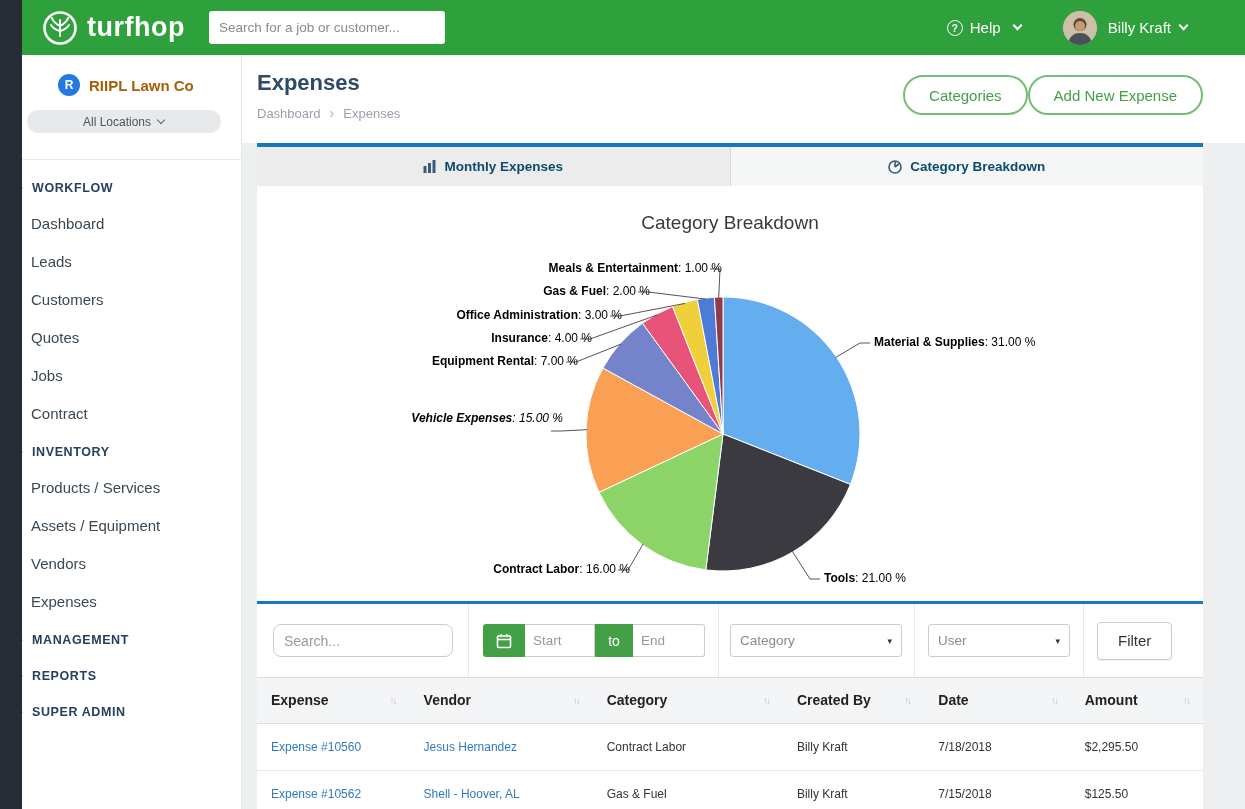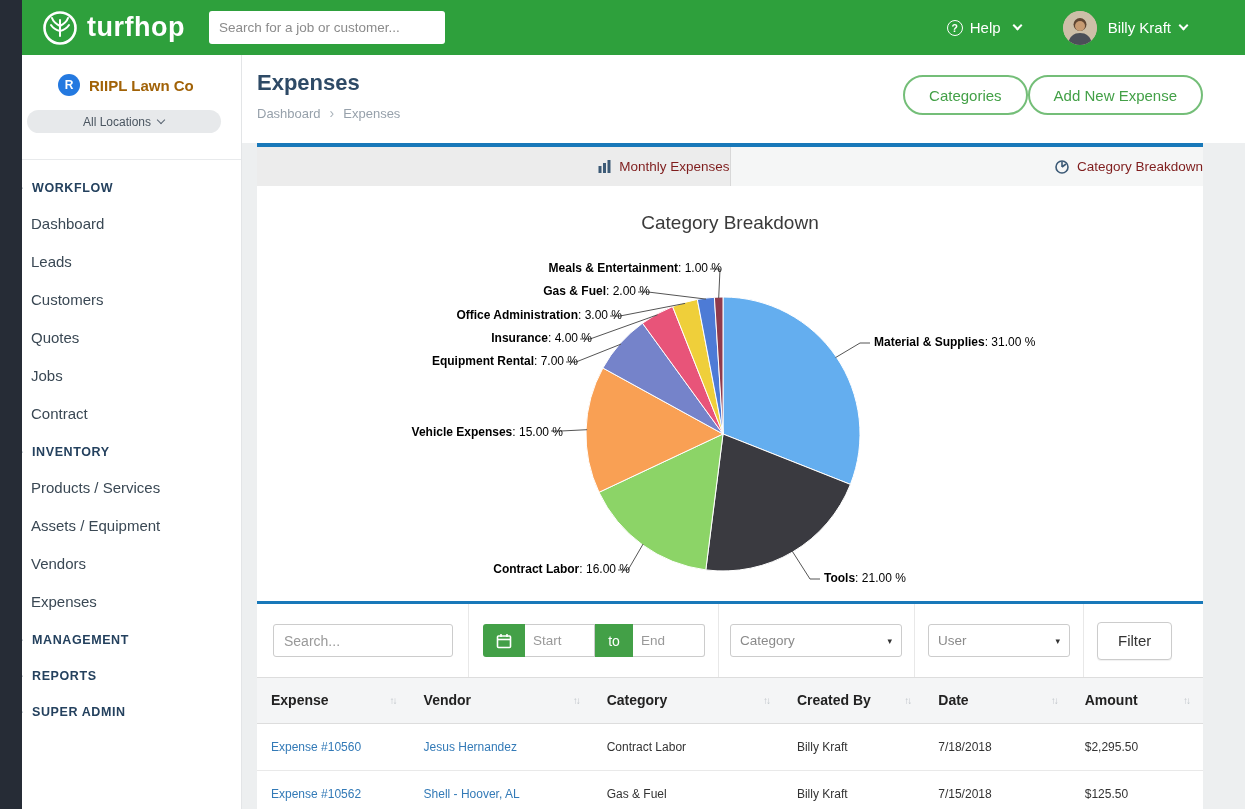--- a/index.html
+++ b/index.html
@@ -39,40 +39,40 @@
   .page-header{background:#fff;height:88px;display:flex;align-items:flex-start;justify-content:space-between;padding:15px 42px 0 15px}
   .ph-title{font-size:22px;font-weight:700;color:#2E4A66}
   .breadcrumb{margin-top:9px;font-size:13px;color:#97A1AB;display:flex;gap:9px;align-items:center}
   .bc-sep{color:#A9B2BA;font-size:14px}
   .bc-item{cursor:pointer}
   .ph-buttons{display:flex;gap:0;margin-top:5px}
   .pill-btn{height:40px;border:2px solid #74BE78;border-radius:21px;background:#fff;color:#43A047;font-size:15px;padding:0 24px;cursor:pointer;font-family:inherit}
 
   .card{margin:0 42px 0 15px}
   .tabbar{display:flex;border-top:4px solid #1878B9;height:43px;background:#ECECEC}
-  .tab{flex:1;display:flex;align-items:center;justify-content:flex-end;gap:8px;font-size:13.5px;font-weight:400;color:#7f1d1d;cursor:pointer}
+  .tab{flex:1;display:flex;align-items:center;justify-content:center;gap:8px;font-size:13.5px;font-weight:700;color:#0c4a6e;cursor:pointer}
   .tab:first-child{border-right:1px solid #D8D8D8}
   .tab.active{background:#F5F6F6}
   .tab-icon{display:flex;align-items:center}
 
   .chart-area{position:relative;height:415px;background:#fff}
   .chart-title{position:absolute;top:26px;left:0;width:100%;text-align:center;font-size:19px;color:#3A3A3A}
   #pie-svg{position:absolute;left:0;top:0}
   .pie-label{position:absolute;font-size:12px;color:#000;white-space:nowrap}
 
   .blue-sep{height:3px;background:#1878B9}
 
   .filterbar{display:flex;background:#fff;height:74px;border-bottom:1px solid #DDDDDD}
   .fcell{display:flex;align-items:center;border-right:1px solid #E8E8E8;height:100%}
   .fc1{width:212px}
   .fc2{width:250px}
   .fc3{width:196px}
   .fc4{width:169px}
   .fc5{flex:1;border-right:none}
-  .search-input{width:180px;height:33px;border:1px solid #CCC;border-radius:3px;padding:0 10px;font-size:14px;color:#555;margin-left:16px;outline:none;font-family:inherit}
+  .search-input{width:180px;height:33px;border:1px solid #CCC;border-radius:8px;padding:0 10px;font-size:14px;color:#555;margin-left:16px;outline:none;font-family:inherit}
   .search-input::placeholder,.date-input::placeholder{color:#999}
   .date-group{display:flex;margin-left:14px;height:33px}
   .cal-btn{width:42px;background:#43A047;border:none;border-radius:3px 0 0 3px;display:flex;align-items:center;justify-content:center;cursor:pointer}
   .date-input{width:70px;border:1px solid #CCC;border-left:none;padding:0 8px;font-size:13.5px;color:#666;outline:none;font-family:inherit;background:#fff}
   .to-box{width:38px;background:#43A047;color:#fff;font-size:14px;display:flex;align-items:center;justify-content:center}
   .date-input.end{width:72px;border-left:none;border-radius:0 3px 3px 0}
   .select{height:33px;border:1px solid #CCC;border-radius:3px;background:#fff;display:flex;align-items:center;justify-content:space-between;padding:0 9px;font-size:13.5px;color:#8A8A8A;cursor:pointer}
   .sel-cat{width:172px;margin-left:11px}
   .sel-user{width:142px;margin-left:13px}
   .caret{font-size:9px;color:#333}
@@ -231,21 +231,21 @@
               <path d="M 466 248 L 415.6 120.6 A 137 137 0 0 1 440.3 113.4 Z" fill="#EFCF3A" stroke="#fff" stroke-width="1"></path>
               <polyline points="353,130 363,130 428.1,117.4" fill="none" stroke="#555" stroke-width="1"></polyline>
               <path d="M 466 248 L 440.3 113.4 A 137 137 0 0 1 457.4 111.3 Z" fill="#4D7BD6" stroke="#fff" stroke-width="1"></path>
               <polyline points="381,106 391,106 449.0,113.1" fill="none" stroke="#555" stroke-width="1"></polyline>
               <path d="M 466 248 L 457.4 111.3 A 137 137 0 0 1 466.0 111.0 Z" fill="#8F3A4C" stroke="#fff" stroke-width="1"></path>
               <polyline points="453,83 463,83 461.7,112.1" fill="none" stroke="#555" stroke-width="1"></polyline>
             </svg>
         <div class="pie-label" style="left: 617px; top: 149px;"><b>Material &amp; Supplies</b><span>: 31.00 %</span></div>
             <div class="pie-label" style="left: 567px; top: 385px;"><b>Tools</b><span>: 21.00 %</span></div>
             <div class="pie-label" style="right: 573px; top: 376px;"><b>Contract Labor</b><span>: 16.00 %</span></div>
-            <div class="pie-label" style="right: 640px; top: 239px;"><b>Vehicle Expenses</b><span>: 15.00 %</span></div>
+            <div class="pie-label" style="right: 640px; top: 225px; font-style: italic;"><b>Vehicle Expenses</b><span>: 15.00 %</span></div>
             <div class="pie-label" style="right: 625px; top: 168px;"><b>Equipment Rental</b><span>: 7.00 %</span></div>
             <div class="pie-label" style="right: 611px; top: 145px;"><b>Insurance</b><span>: 4.00 %</span></div>
             <div class="pie-label" style="right: 581px; top: 122px;"><b>Office Administration</b><span>: 3.00 %</span></div>
             <div class="pie-label" style="right: 553px; top: 98px;"><b>Gas &amp; Fuel</b><span>: 2.00 %</span></div>
             <div class="pie-label" style="right: 481px; top: 75px;"><b>Meals &amp; Entertainment</b><span>: 1.00 %</span></div>
           </div>
 
         <div class="blue-sep"></div>
 
         <div class="filterbar">

